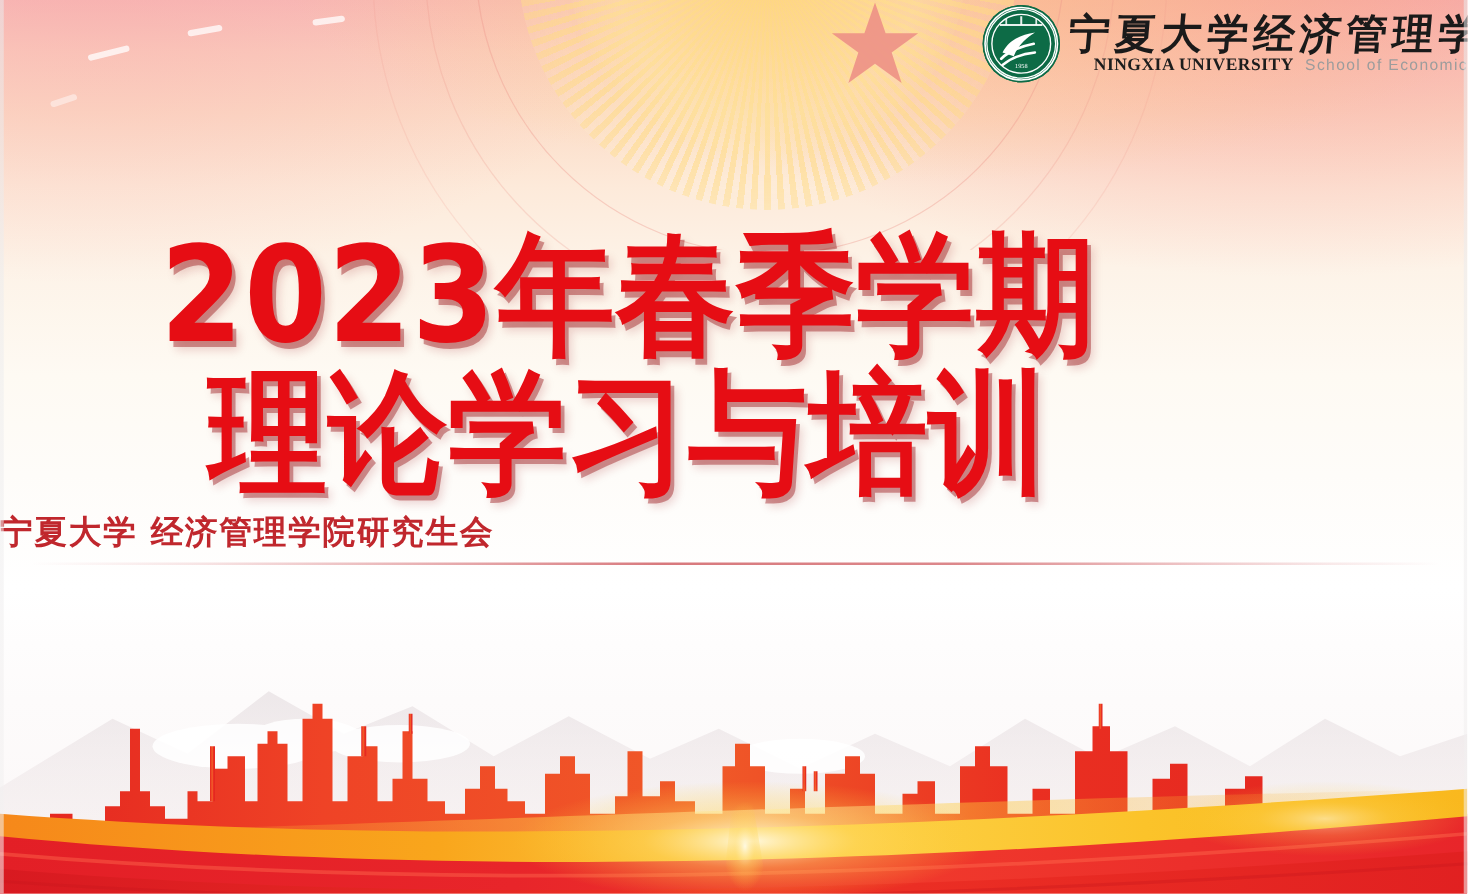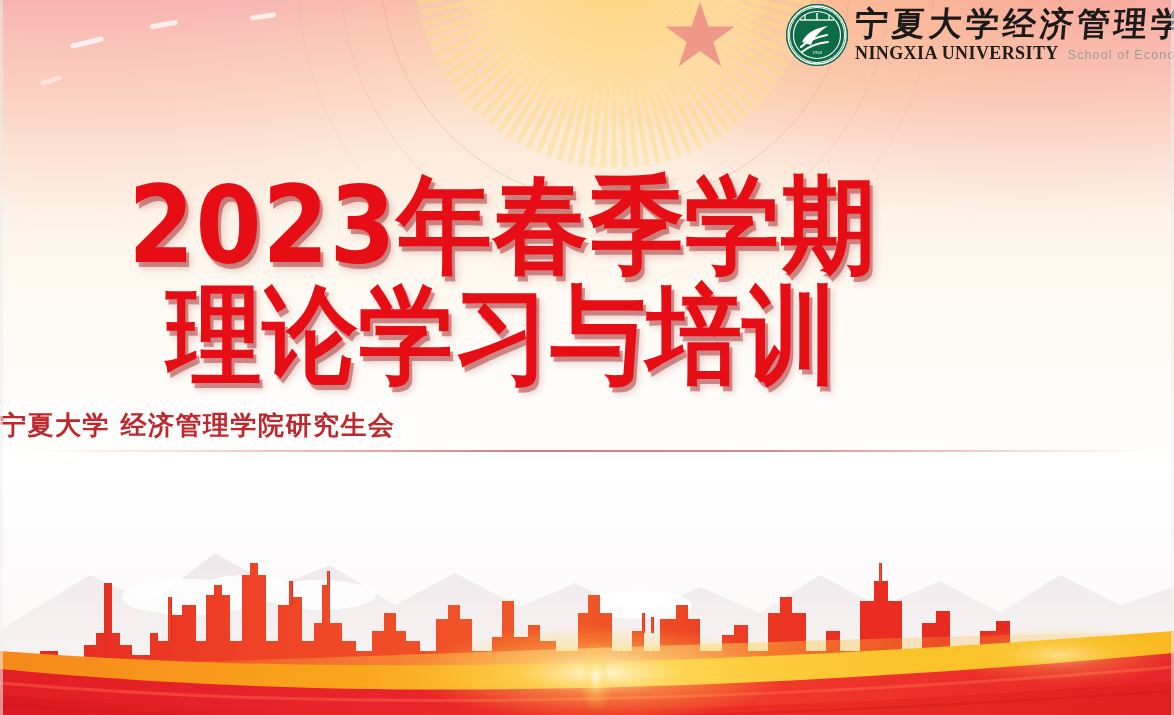--- a/index.html
+++ b/index.html
@@ -42,26 +42,26 @@
   
   .logo{position:absolute;left:786px;top:4px;display:flex;align-items:center;gap:7px;}
   .logo-mark{width:62px;height:62px;border-radius:50%;flex:0 0 auto;position:relative;
     background:#0d6b46;box-shadow:0 0 0 2px #0d6b46 inset;}
   .logo-mark .rim{position:absolute;inset:3px;border-radius:50%;border:1.6px solid #fff;}
   .logo-text{display:flex;flex-direction:column;justify-content:center;}
   .logo-cn{font-family:"DejaVu Serif","Liberation Serif",serif;font-weight:700;font-size:33px;
     letter-spacing:4px;color:#1a1a1a;line-height:1.08;white-space:nowrap;
     transform:skewX(-5deg);}
   .logo-sub{display:flex;align-items:baseline;gap:9px;margin-top:1px;white-space:nowrap;}
-  .logo-en{font-family:"Liberation Serif","DejaVu Serif",serif;font-weight:700;font-size:18px;
-    letter-spacing:.4px;color:#1d1d1d;}
+  .logo-en{font-family:"Liberation Serif","DejaVu Serif",serif;font-weight:700;font-size:14px;
+    letter-spacing:.4px;color:#1d1d1d;margin-left:20px;}
   .logo-en2{font-size:12.5px;color:#9c9c9c;letter-spacing:1.1px;font-family:"Liberation Sans",sans-serif;}
 
   
-  .headline{position:absolute;left:0;top:168px;width:1005px;text-align:center;pointer-events:none;}
+  .headline{position:absolute;left:0;top:180px;width:1005px;text-align:center;pointer-events:none;}
   .hl-line{
     font-family:"DejaVu Sans","Liberation Sans",sans-serif;
     font-weight:700;font-size:95px;line-height:102px;letter-spacing:1px;
     color:#e60d14;
     text-shadow:3px 4px 0 rgba(150,14,20,.42), 5px 6px 7px rgba(150,14,20,.18);
     white-space:nowrap;
     transform:scaleY(1.12);transform-origin:center top;
   }
   .hl-line.l2{margin-top:8px;}
 

